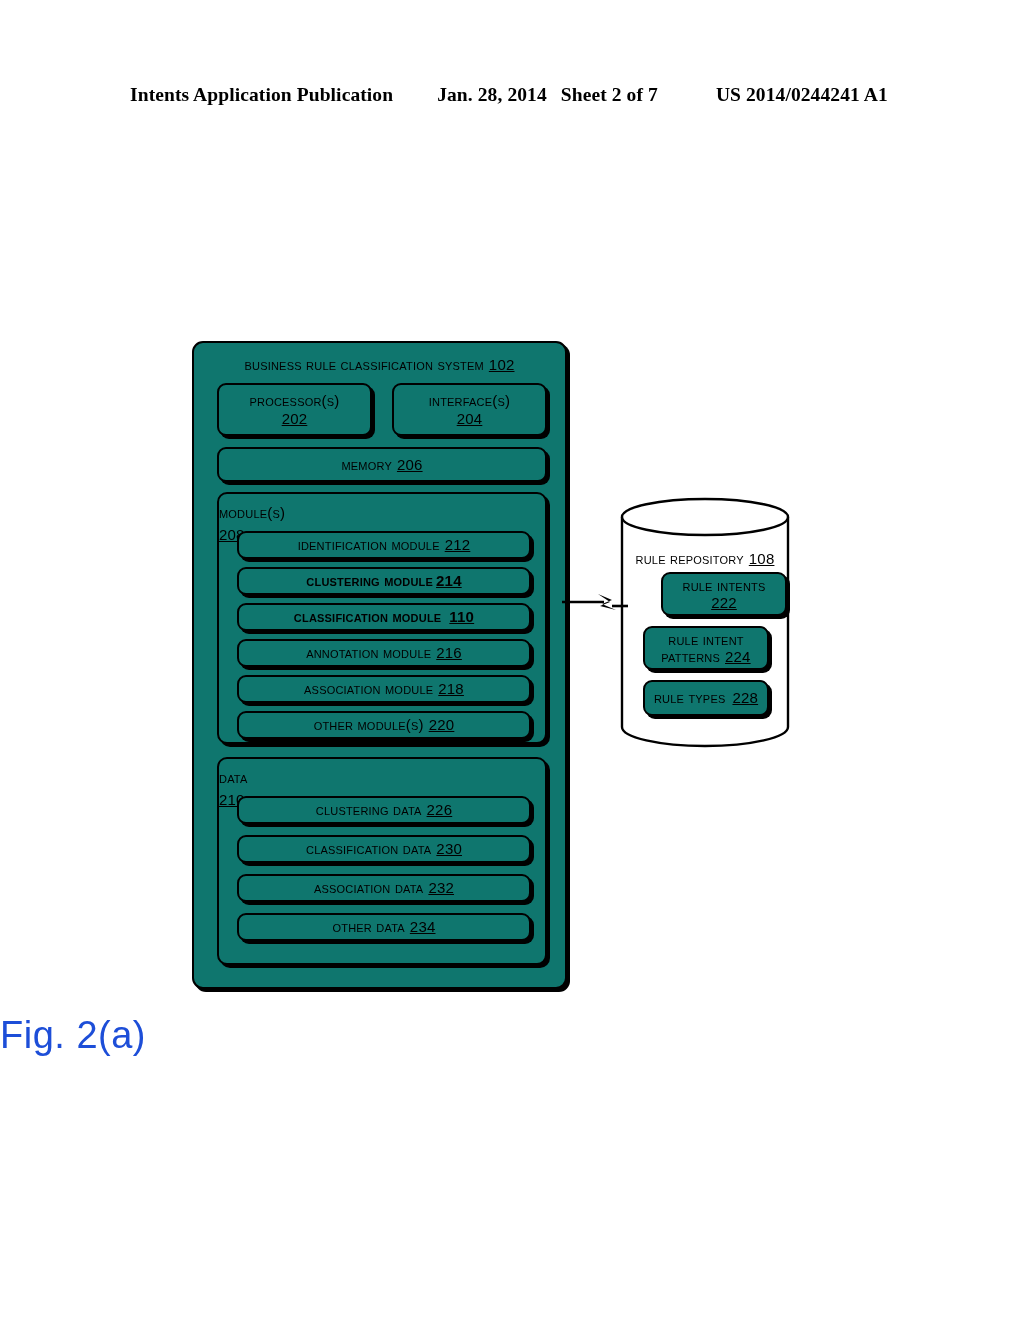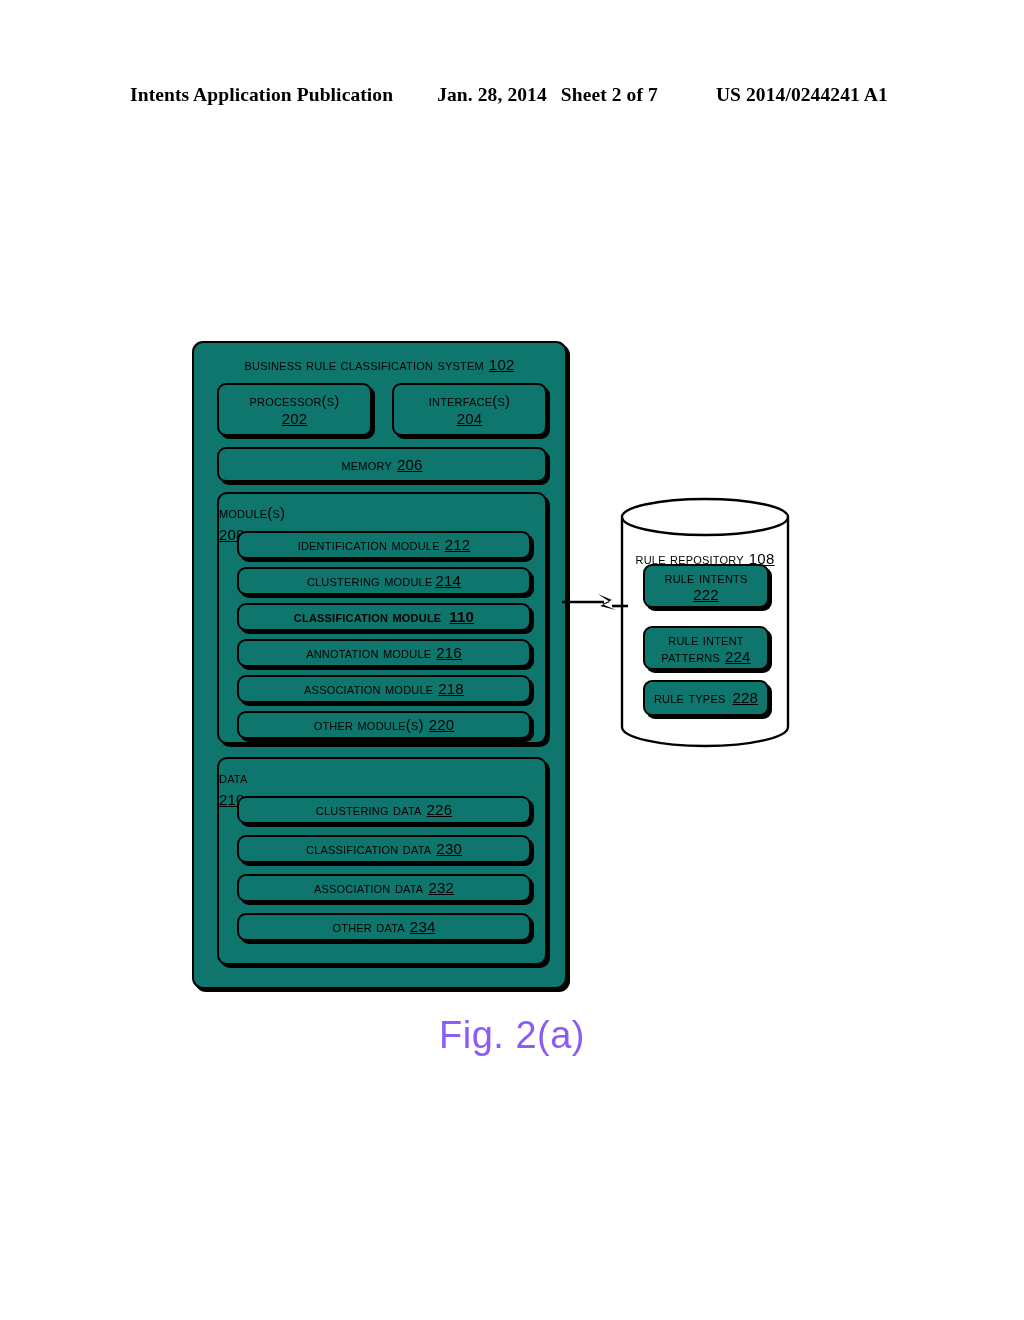--- a/index.html
+++ b/index.html
@@ -73,21 +73,21 @@
     text-decoration: underline;
     font-variant: small-caps;
   }
   .lbl-wrap {
     display: inline-flex;
     align-items: baseline;
     gap: 5px;
     justify-content: center;
     white-space: nowrap;
   }
-  .lbl-wrap.tight { gap: 3px; }
+  .lbl-wrap.tight { gap: 3px; font-weight: bold; }
 
   
   .sect-title {
     position: absolute;
     top: 10px;
     left: 0;
     width: 100%;
     text-align: right;
     flex-direction: column;
   }
@@ -157,44 +157,44 @@
     top: 52px;
     left: 0;
     width: 172px;
     text-align: center;
   }
   .repo-item {
     position: absolute;
     left: 24px;
     width: 126px;
   }
-  #repo-intents   { top: 66px;  height: 44px; }
+  #repo-intents   { top: 74px;  height: 44px; margin-left: 18px; }
   #repo-patterns  { top: 128px; height: 44px; }
   #repo-types     { top: 182px; height: 36px; }
 
   
   #connector {
     position: absolute;
     left: 560px;
     top: 580px;
     width: 70px;
     height: 50px;
   }
 
   
   #fig-caption {
     position: absolute;
     left: 0;
     top: 1014px;
     width: 1024px;
-    text-align: center;
+    text-align: left;
     font-family: "Liberation Sans", sans-serif;
     font-size: 38px;
     letter-spacing: 0.5px;
-    color: #8b5cf6;
+    color: #1d4ed8;
   }
 </style>
 </head>
 <body>
 
 <div class="page-header">
   <span class="hdr-pub">Intents Application Publication</span>
   <span class="hdr-date">Jan. 28, 2014</span>
   <span class="hdr-sheet">Sheet 2 of 7</span>
   <span class="hdr-num">US 2014/0244241 A1</span>

